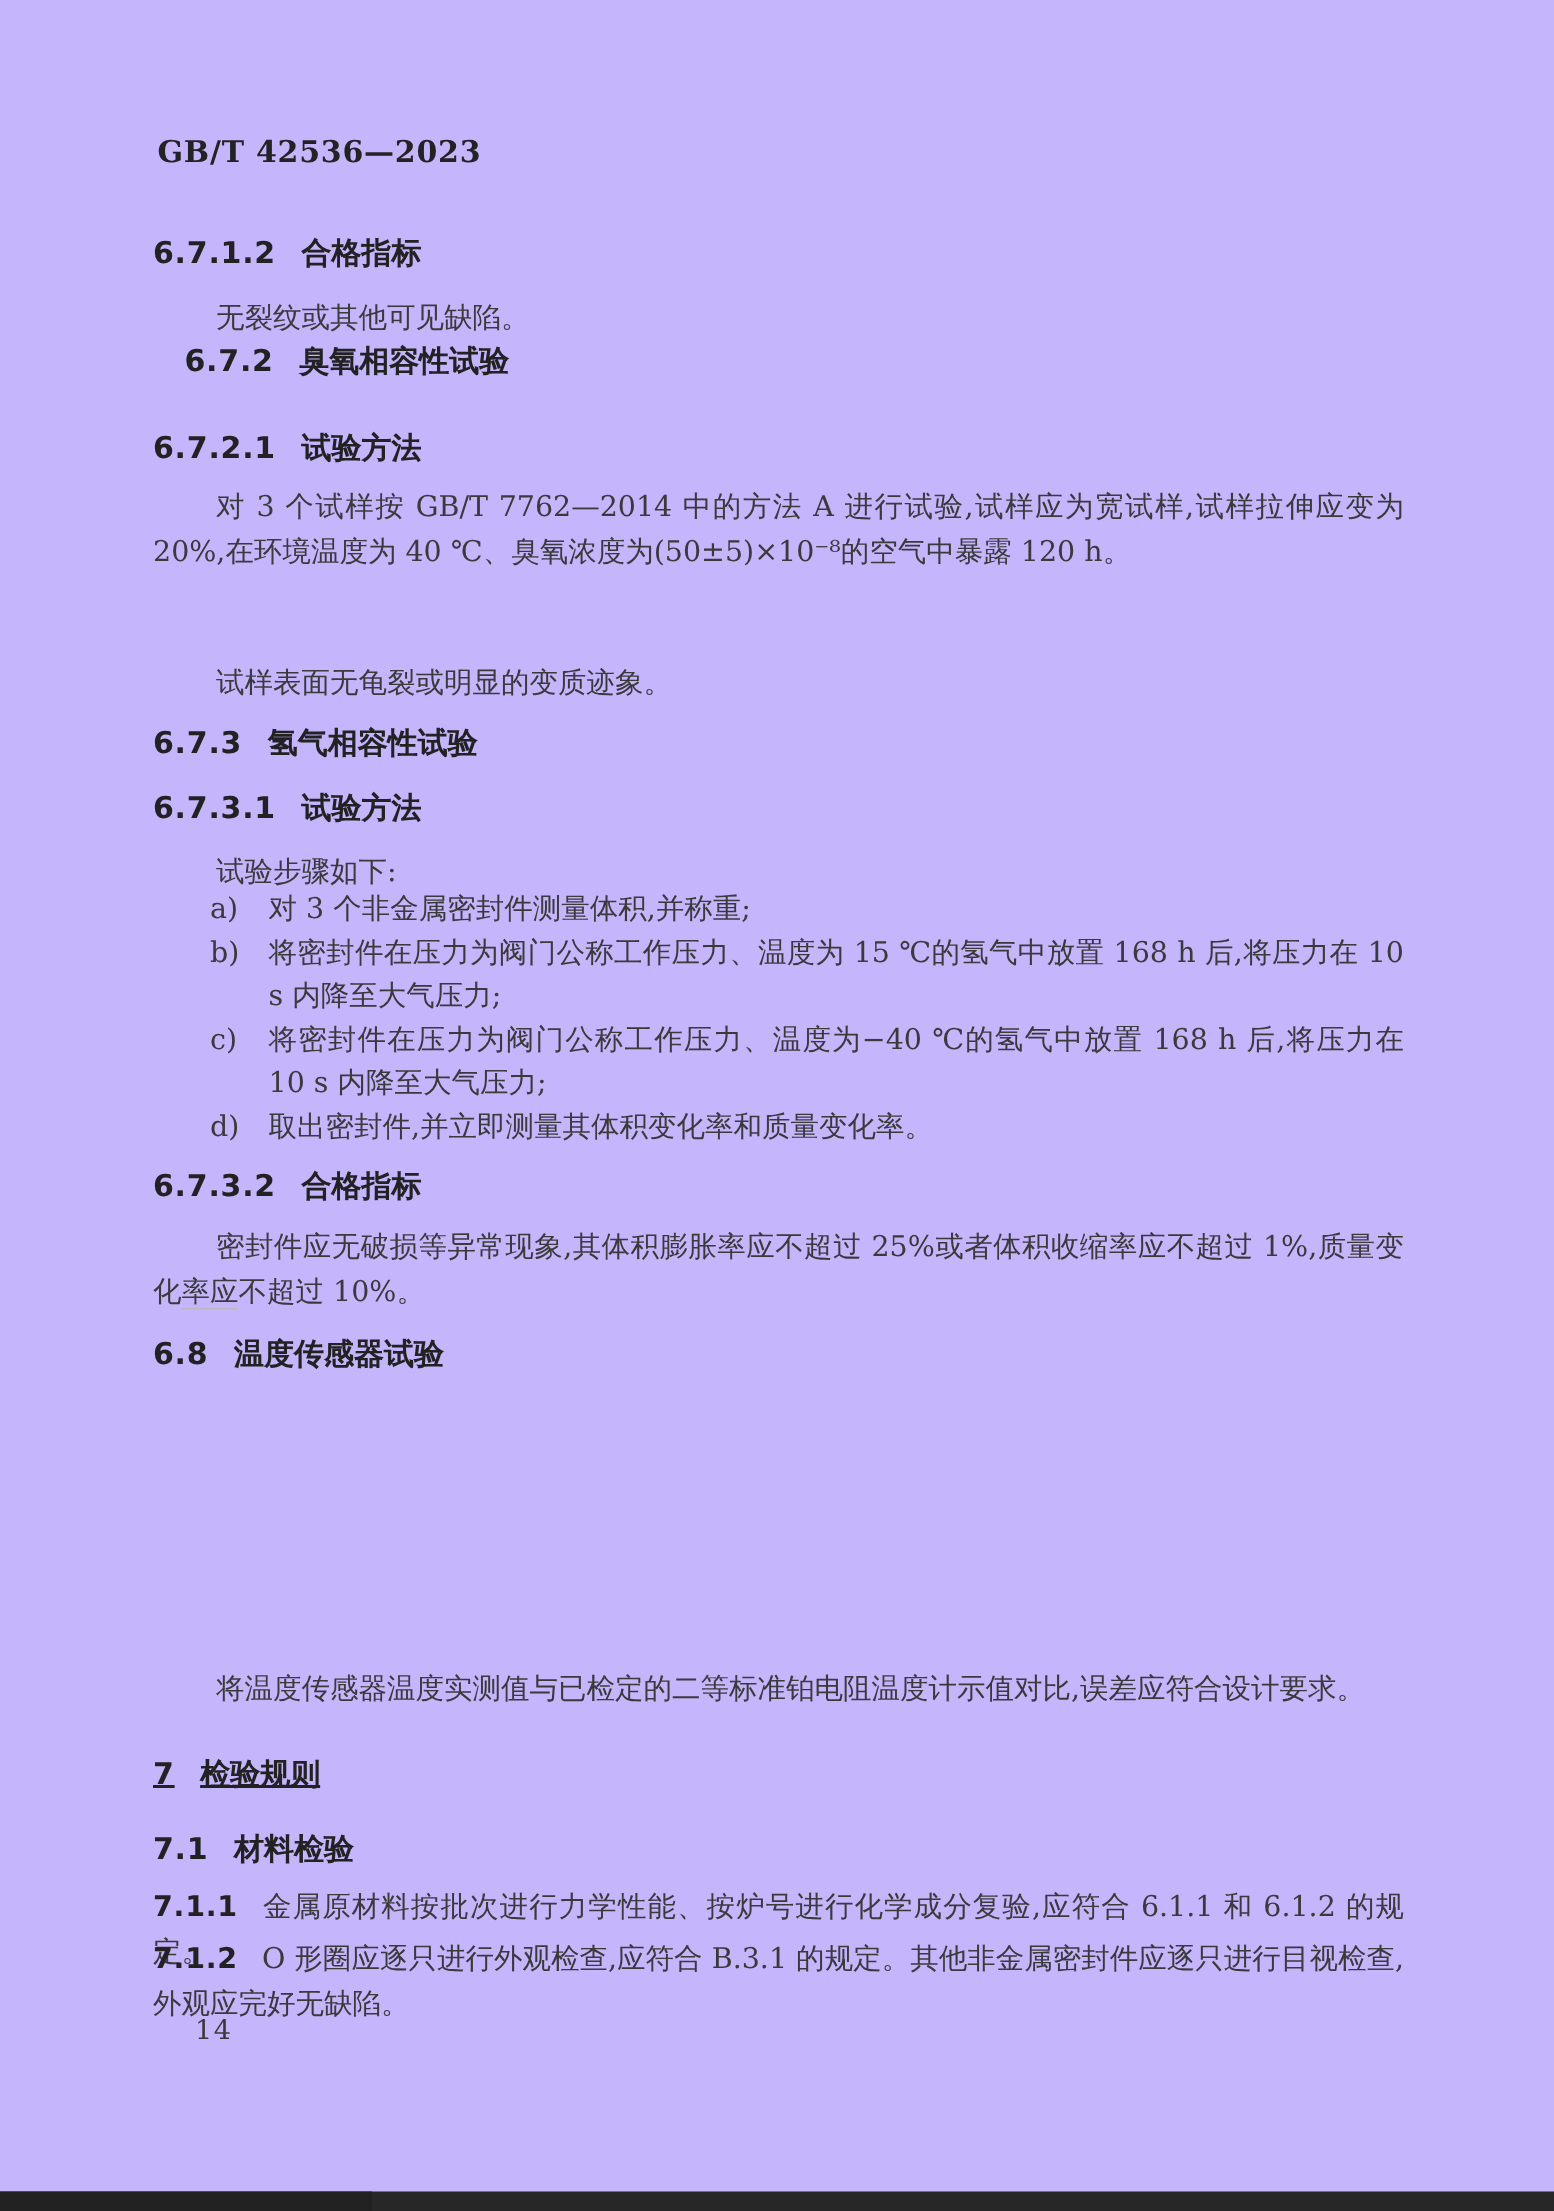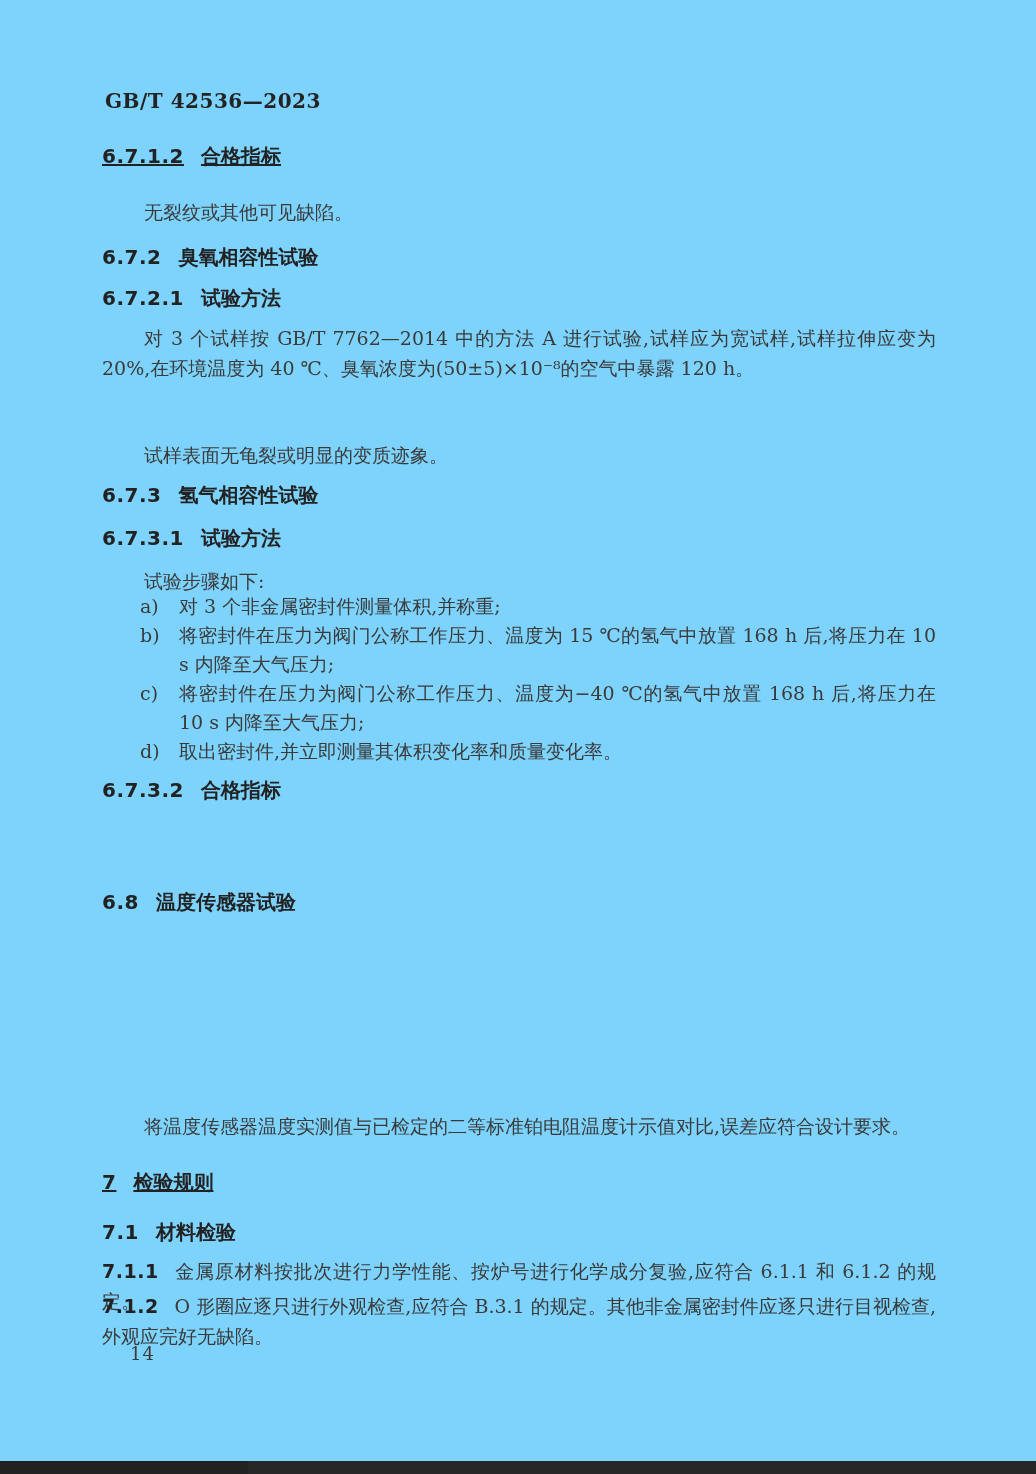--- a/index.html
+++ b/index.html
@@ -3,21 +3,21 @@
 <meta charset="utf-8">
 <style>
   * { margin:0; padding:0; box-sizing:border-box; }
   html,body { background:#e9e9e9; }
   body {
     width:1036px; height:1474px; position:relative; overflow:hidden;
     background:#fdfdfd;
     font-family:"DejaVu Serif", serif;
     color:#3a3a3a;
   }
-  .sheet { position:absolute; inset:0; background:#7dd3fc; }
+  .sheet { position:absolute; inset:0; background:#c4b5fd; }
   .block { position:absolute; left:102px; width:834px; }
 
   .doc-header {
     font-family:"DejaVu Serif", serif; font-weight:bold;
     font-size:20px; line-height:24px; color:#232323; letter-spacing:0.5px;
   }
 
   .h1,.h2,.h3 {
     font-family:"DejaVu Sans", sans-serif; font-weight:bold;
     font-size:20px; line-height:24px; color:#222222;
@@ -51,27 +51,27 @@
     background:#222222;
   }
 </style>
 </head>
 <body>
 
 <div class="sheet">
 
   <div class="block doc-header" style="top:89px; left:105px;">GB/T 42536—2023</div>
 
-  <div class="block h3" style="top:144px;text-decoration:underline;">
+  <div class="block h3" style="top:156px;">
     <span class="num">6.7.1.2</span><span>合格指标</span>
   </div>
 
   <div class="block para" style="top:197px;">无裂纹或其他可见缺陷。</div>
 
-  <div class="block h2" style="top:245px;">
+  <div class="block h2" style="top:228px;margin-left:21px;">
     <span class="num">6.7.2</span><span>臭氧相容性试验</span>
   </div>
 
   <div class="block h3" style="top:286px;">
     <span class="num">6.7.2.1</span><span>试验方法</span>
   </div>
 
   <div class="block para" style="top:323px;">对 3 个试样按 GB/T 7762—2014 中的方法 A 进行试验,试样应为宽试样,试样拉伸应变为 20%,在环境温度为 40 ℃、臭氧浓度为(50±5)×10⁻⁸的空气中暴露 120 h。</div>
 
 
@@ -103,20 +103,21 @@
     <div class="li">
       <span class="marker">d)</span>
       <span>取出密封件,并立即测量其体积变化率和质量变化率。</span>
     </div>
   </div>
 
   <div class="block h3" style="top:778px;">
     <span class="num">6.7.3.2</span><span>合格指标</span>
   </div>
 
+  <div class="block para" style="top:816px;"><span>密封件应无破损等异常现象,其体积膨胀率应不超过 25%或者体积收缩率应不超过 1%,质量变化</span><span class="u-artifact">率应</span><span>不超过 10%。</span></div>
 
   <div class="block h2" style="top:890px;">
     <span class="num">6.8</span><span>温度传感器试验</span>
   </div>
 
 
 
 
   <div class="block para" style="top:1111px;">将温度传感器温度实测值与已检定的二等标准铂电阻温度计示值对比,误差应符合设计要求。</div>
 

